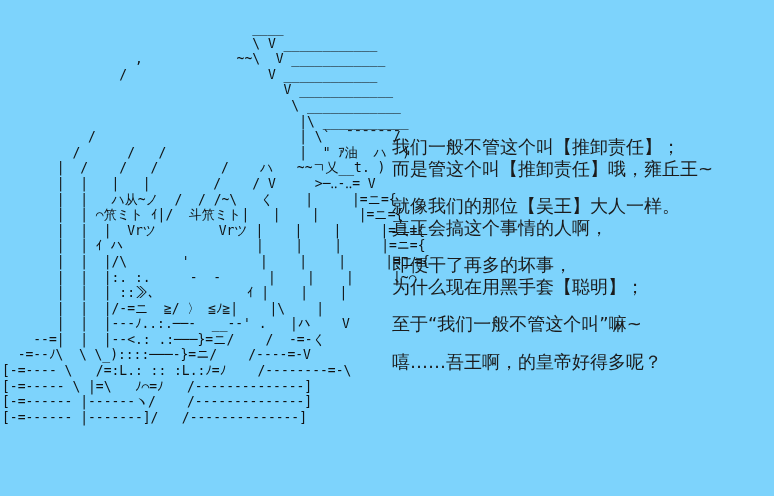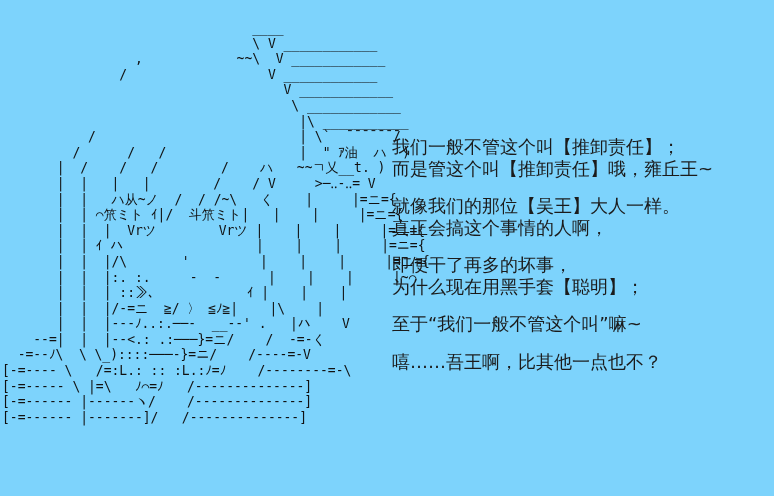--- a/index.html
+++ b/index.html
@@ -116,18 +116,18 @@
     <p class="para">
       <span class="line">即便干了再多的坏事，</span>
       <span class="line">为什么现在用黑手套【聪明】；</span>
     </p>
 
     <p class="para">
       <span class="line">至于“我们一般不管这个叫”嘛~</span>
     </p>
 
     <p class="para">
-      <span class="line">嘻……吾王啊，比其他一点也不？</span>
+      <span class="line">嘻……吾王啊，的皇帝好得多呢？</span>
     </p>
 
   </div>
 
 </div>
 
 </body></html>

